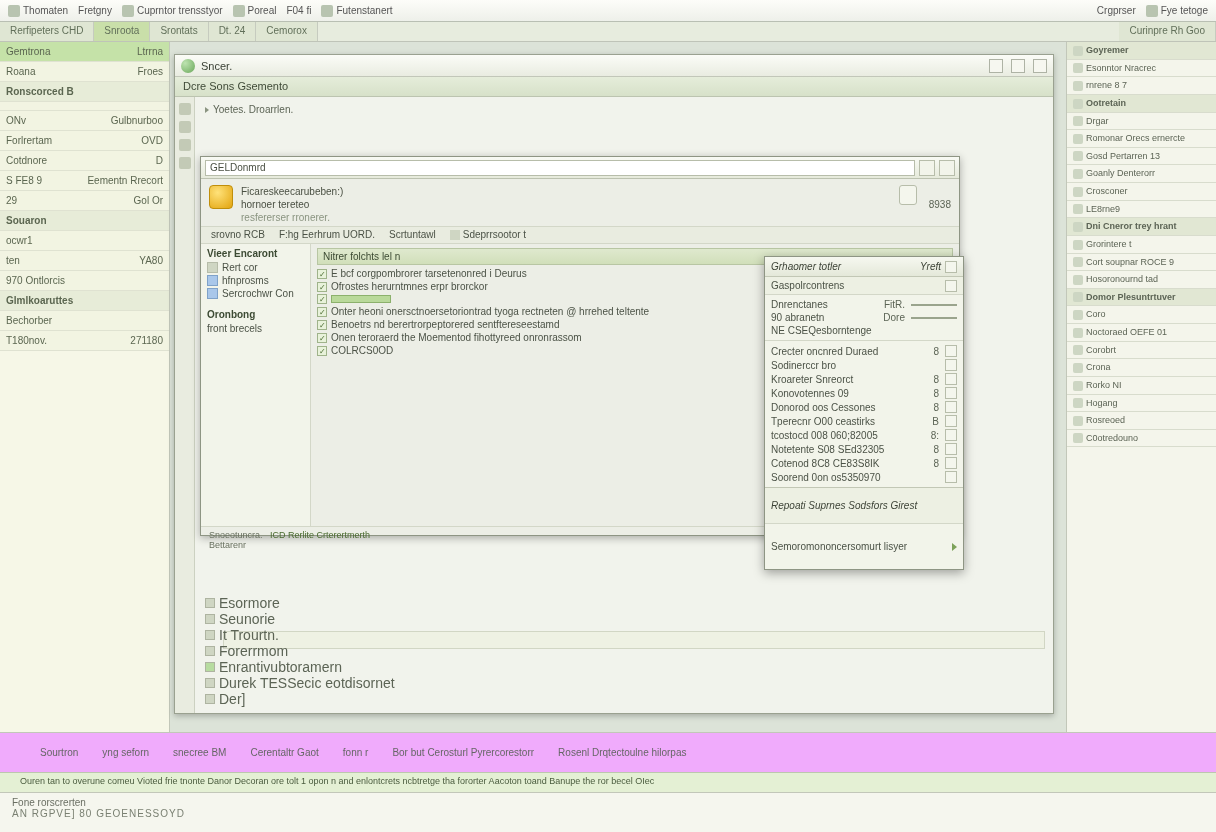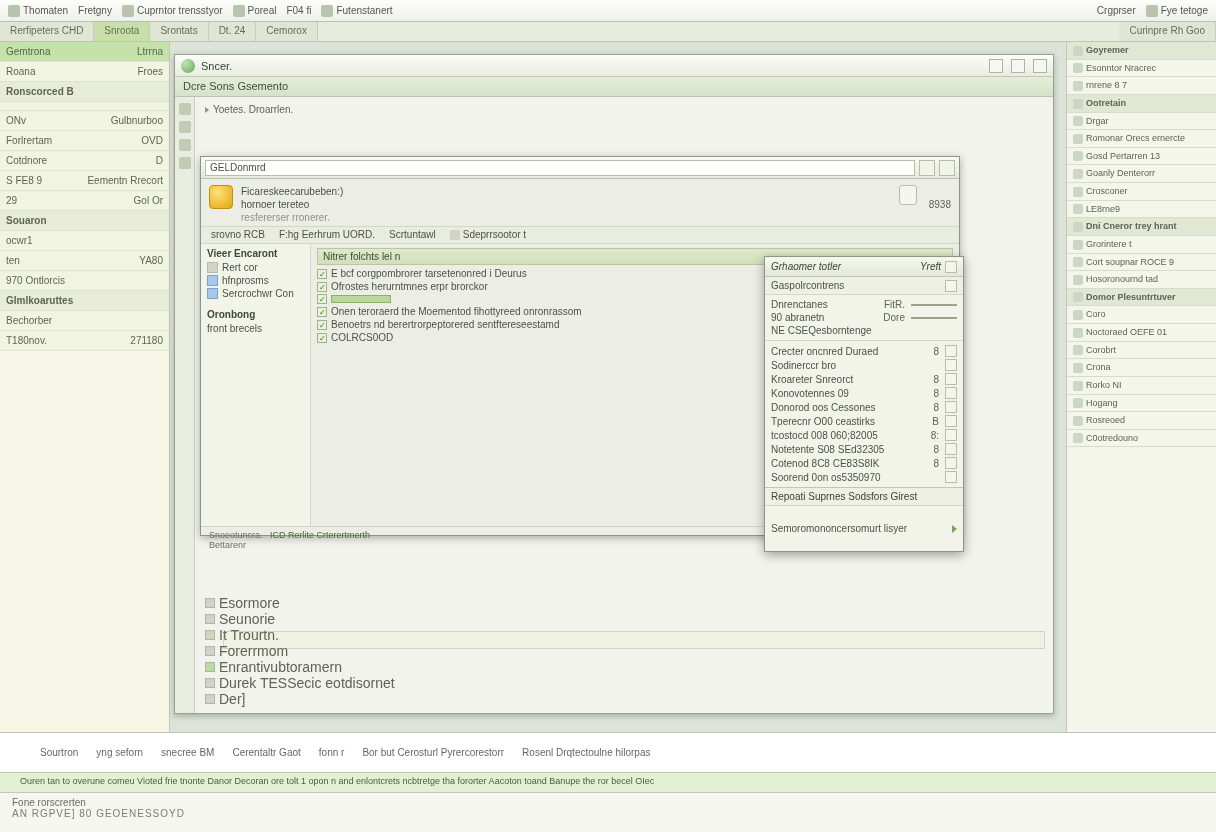--- a/index.html
+++ b/index.html
@@ -18,21 +18,21 @@
   .bg-left-col .row { border-bottom: 1px solid #dfe2d1; padding: 4px 6px; font-size: 10px; color: #5b6650; display: flex; justify-content: space-between; }
   .bg-left-col .row.green { background: #c5e2a8; }
   .bg-left-col .row.lt { background: #f2f4e2; }
   .bg-left-col .hdr { background: #e7ecd8; font-weight: bold; }
 
   .bg-right-col { position: absolute; right: 0; top: 42px; width: 150px; bottom: 100px; background: #f4f5eb; border-left: 1px solid #c2c7b9; }
   .bg-right-col .sec { border-bottom: 1px solid #d8dccd; padding: 3px 6px; font-size: 9px; color: #5c6455; }
   .bg-right-col .sec.h { background: #e1e7d3; font-weight: bold; }
   .bg-right-col .mini { width:10px;height:10px;background:#cdd6c3;display:inline-block;margin-right:3px;vertical-align:middle;border-radius:2px;}
 
-  .bg-bottom-bar { position:absolute; left:0; right:0; bottom:60px; height:40px; background:#ffffff; border-top:1px solid #c2c7b9; display:flex; align-items:center; gap:18px; padding:0 40px; font-size:10px; color:#666; }
+  .bg-bottom-bar { position:absolute; left:0; right:0; bottom:60px; height:40px; background:#f0abfc; border-top:1px solid #c2c7b9; display:flex; align-items:center; gap:24px; padding:0 40px; font-size:10px; color:#666; }
   .bg-status-strip { position:absolute; left:0; right:0; bottom:40px; height:20px; background:#e4f0d4; border-top:1px solid #bcc7ae; font-size:9px; color:#4a5c3e; padding:3px 20px; }
   .bg-footer { position:absolute; left:0; right:0; bottom:0; height:40px; background:#f5f6ee; border-top:1px solid #c2c7b9; padding:4px 12px; font-size:10px; color:#6a6f63; }
 
   
   .win1 { position:absolute; left:174px; top:54px; width:880px; height:660px; background:#f1f3ec; border:1px solid #9aa190; box-shadow:0 2px 6px rgba(0,0,0,.25); }
   .win1-title { height:22px; background:linear-gradient(#fbfcf7,#e9ece1); border-bottom:1px solid #c2c7b9; display:flex; align-items:center; padding:0 6px; font-size:11px; color:#3a4035; gap:6px;}
   .win1-title .globe { width:14px;height:14px;border-radius:50%;background:radial-gradient(circle at 30% 30%,#bde3b0,#6aa85a);}
   .win1-title .spacer{flex:1;}
   .win1-title .wbtn{width:14px;height:14px;border:1px solid #aeb3a5;background:#f6f7f0;margin-left:2px;}
 
@@ -85,21 +85,21 @@
   .panel-title .pico{width:12px;height:12px;border:1px solid #b7bdaa;background:#f4f6ed;}
   .panel-sub{height:18px;border-bottom:1px solid #d3d7c8;display:flex;align-items:center;padding:0 6px;background:#edf0e3;}
   .panel-sub .gear{width:12px;height:12px;border:1px solid #b7bdaa;background:#f4f6ed;margin-left:auto;}
   .panel-rows{padding:3px 0;}
   .panel-row{display:flex;align-items:center;padding:1px 6px;gap:6px;}
   .panel-row .pk{flex:1;white-space:nowrap;overflow:hidden;text-overflow:ellipsis;}
   .panel-row .pv{width:32px;text-align:right;color:#5c6455;}
   .panel-row .pln{width:46px;height:2px;background:#9aa48d;align-self:center;}
   .panel-row .psw{width:12px;height:12px;border:1px solid #b7bdaa;background:#f4f6ed;}
   .panel-sep{height:1px;background:#d3d7c8;margin:3px 0;}
-  .panel-footA{padding:3px 6px;color:#3c4236;border-top:1px solid #c2c7b5;background:#edf0e3;}
+  .panel-footA{padding:12px 6px;font-style:italic;color:#3c4236;border-top:1px solid #c2c7b5;background:#edf0e3;}
   .panel-footB{padding:17px 6px;display:flex;align-items:center;gap:4px;border-top:1px solid #d3d7c8;}
   .panel-footB .tri{width:0;height:0;border-left:5px solid #7da25a;border-top:4px solid transparent;border-bottom:4px solid transparent;margin-left:auto;}
 </style>
 </head>
 <body>
 
 <div class="bg-toolbar">
   <span>
       <i class="ico"></i>
       <span>Thomaten</span>
@@ -363,26 +363,31 @@
             <span class="mchk"></span>
             <span>Ofrostes herurntmnes erpr brorckor</span>
             <span class="mr"></span>
           </div>
           <div class="mrow">
             <span class="mchk"></span>
             <span class="mbar"></span>
           </div>
           <div class="mrow">
             <span class="mchk"></span>
+            <span>Onter heoni onersctnoersetoriontrad tyoga rectneten  @ hrrehed teltente</span>
+            <span class="mr"></span>
+          </div>
+          <div class="mrow">
+            <span class="mchk"></span>
+            <span>Benoetrs nd berertrorpeptorered sentftereseestamd</span>
+            <span class="mr"></span>
+          </div>
+          <div class="mrow">
+            <span class="mchk"></span>
             <span>Onen teroraerd the Moementod fihottyreed onronrassom</span>
-            <span class="mr"></span>
-          </div>
-          <div class="mrow">
-            <span class="mchk"></span>
-            <span>Benoetrs nd berertrorpeptorered sentftereseestamd</span>
             <span class="mr"></span>
           </div>
           <div class="mrow">
             <span class="mchk"></span>
             <span>COLRCS0OD</span>
             <span class="mr"></span>
           </div>
         </div>
     </div>
   </div>

